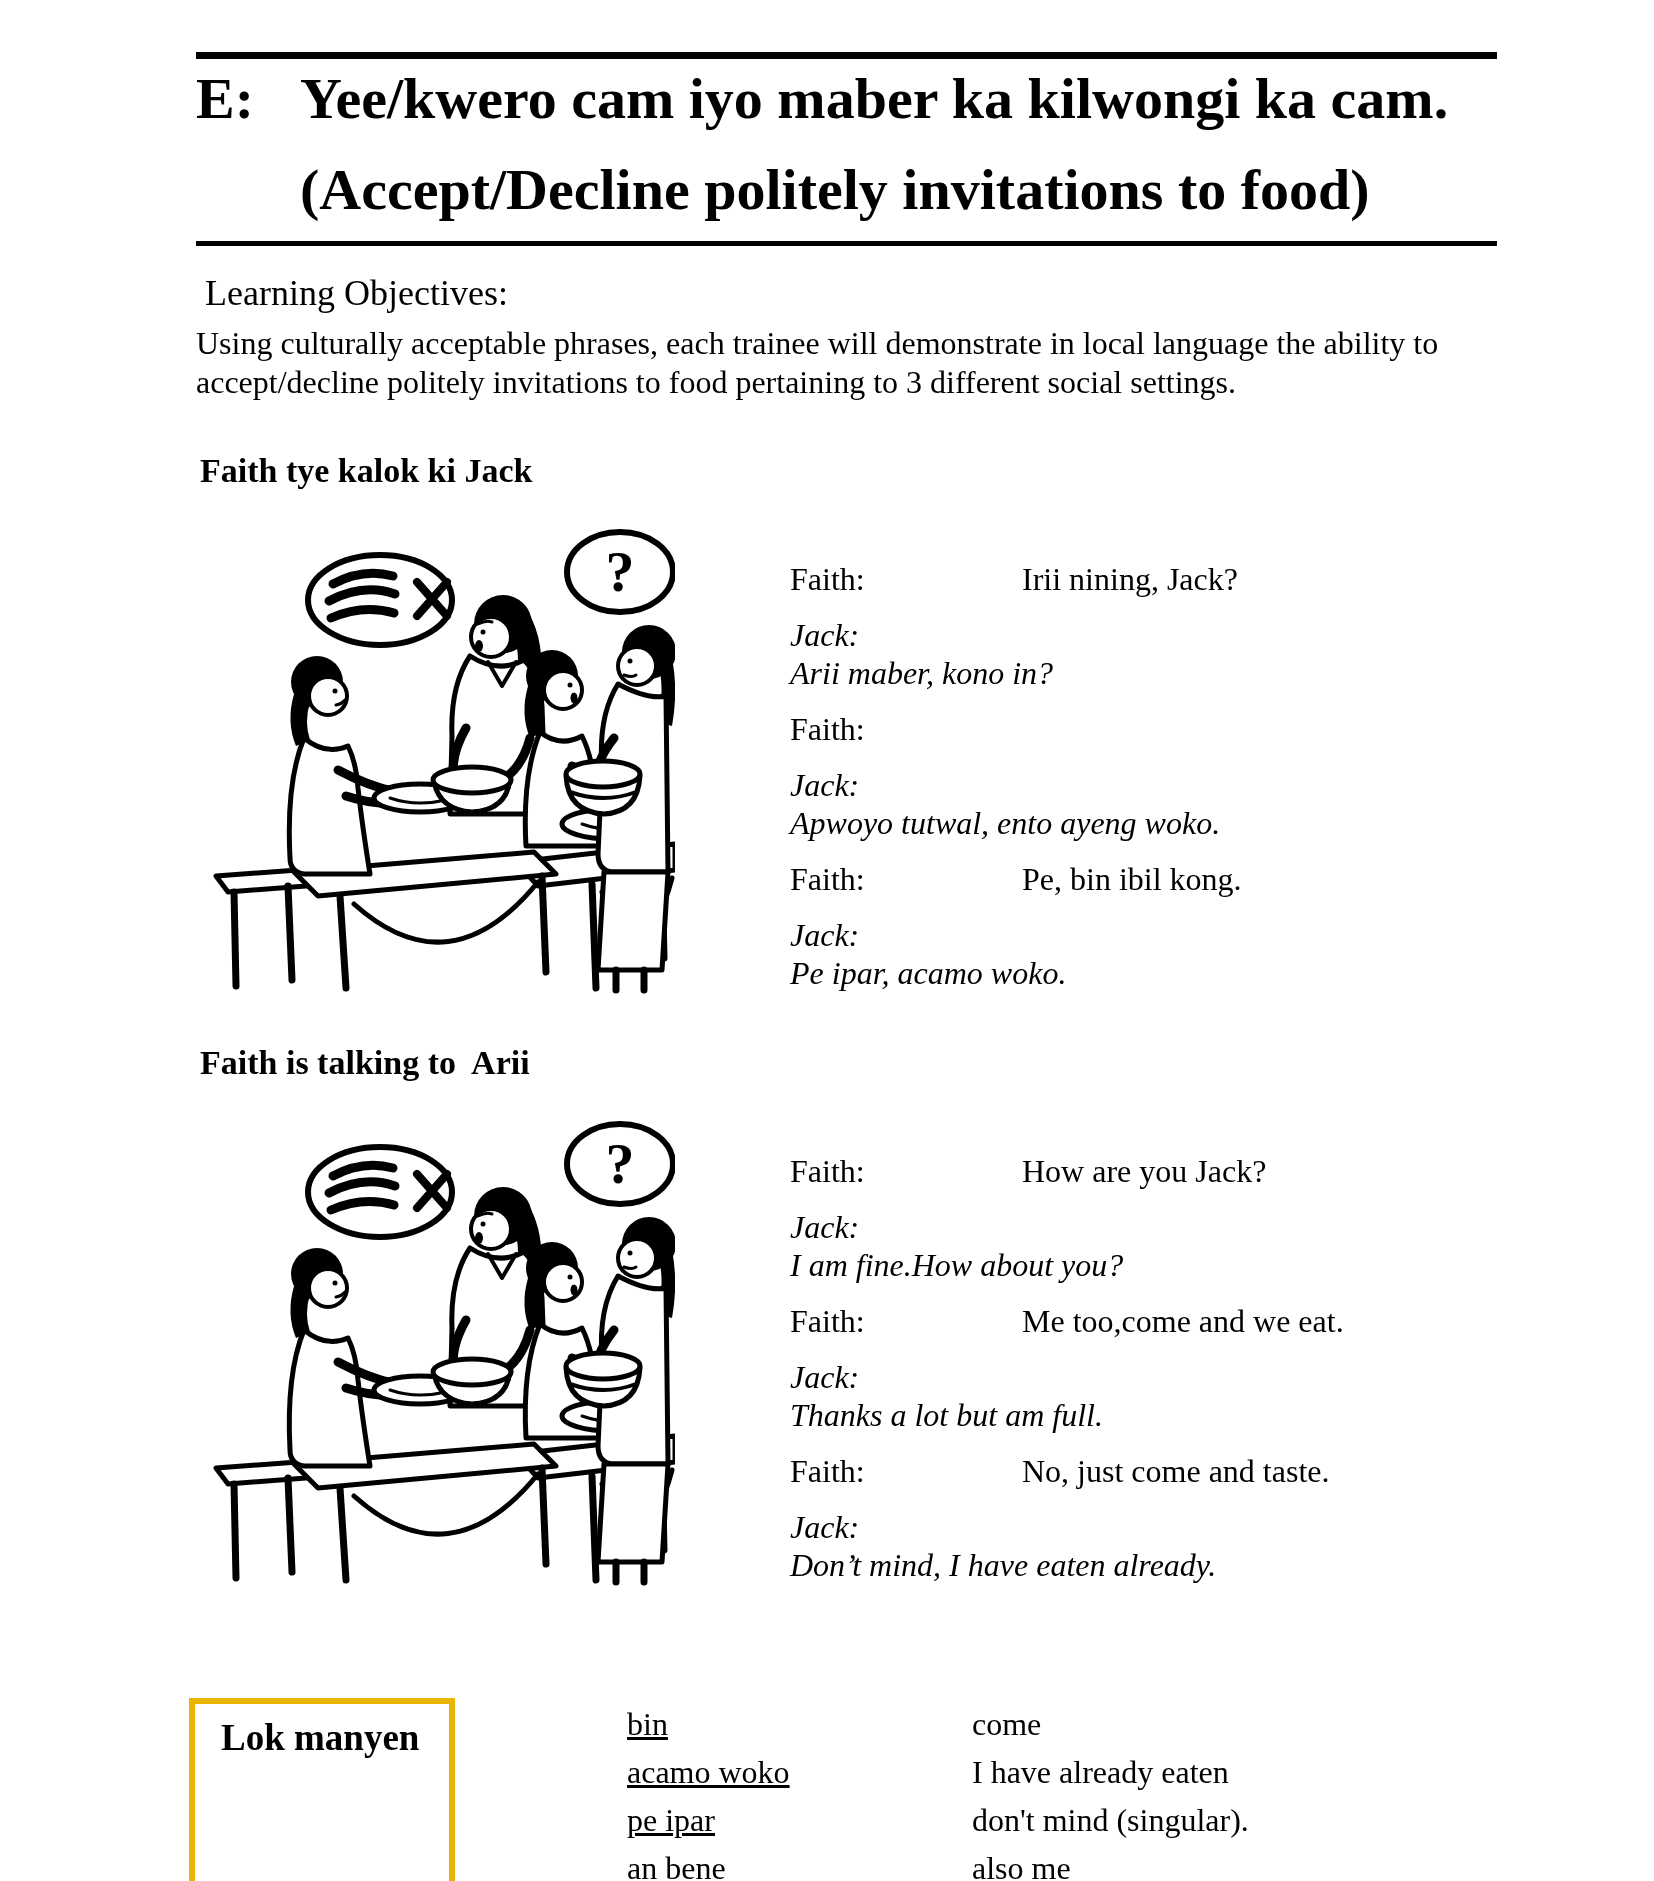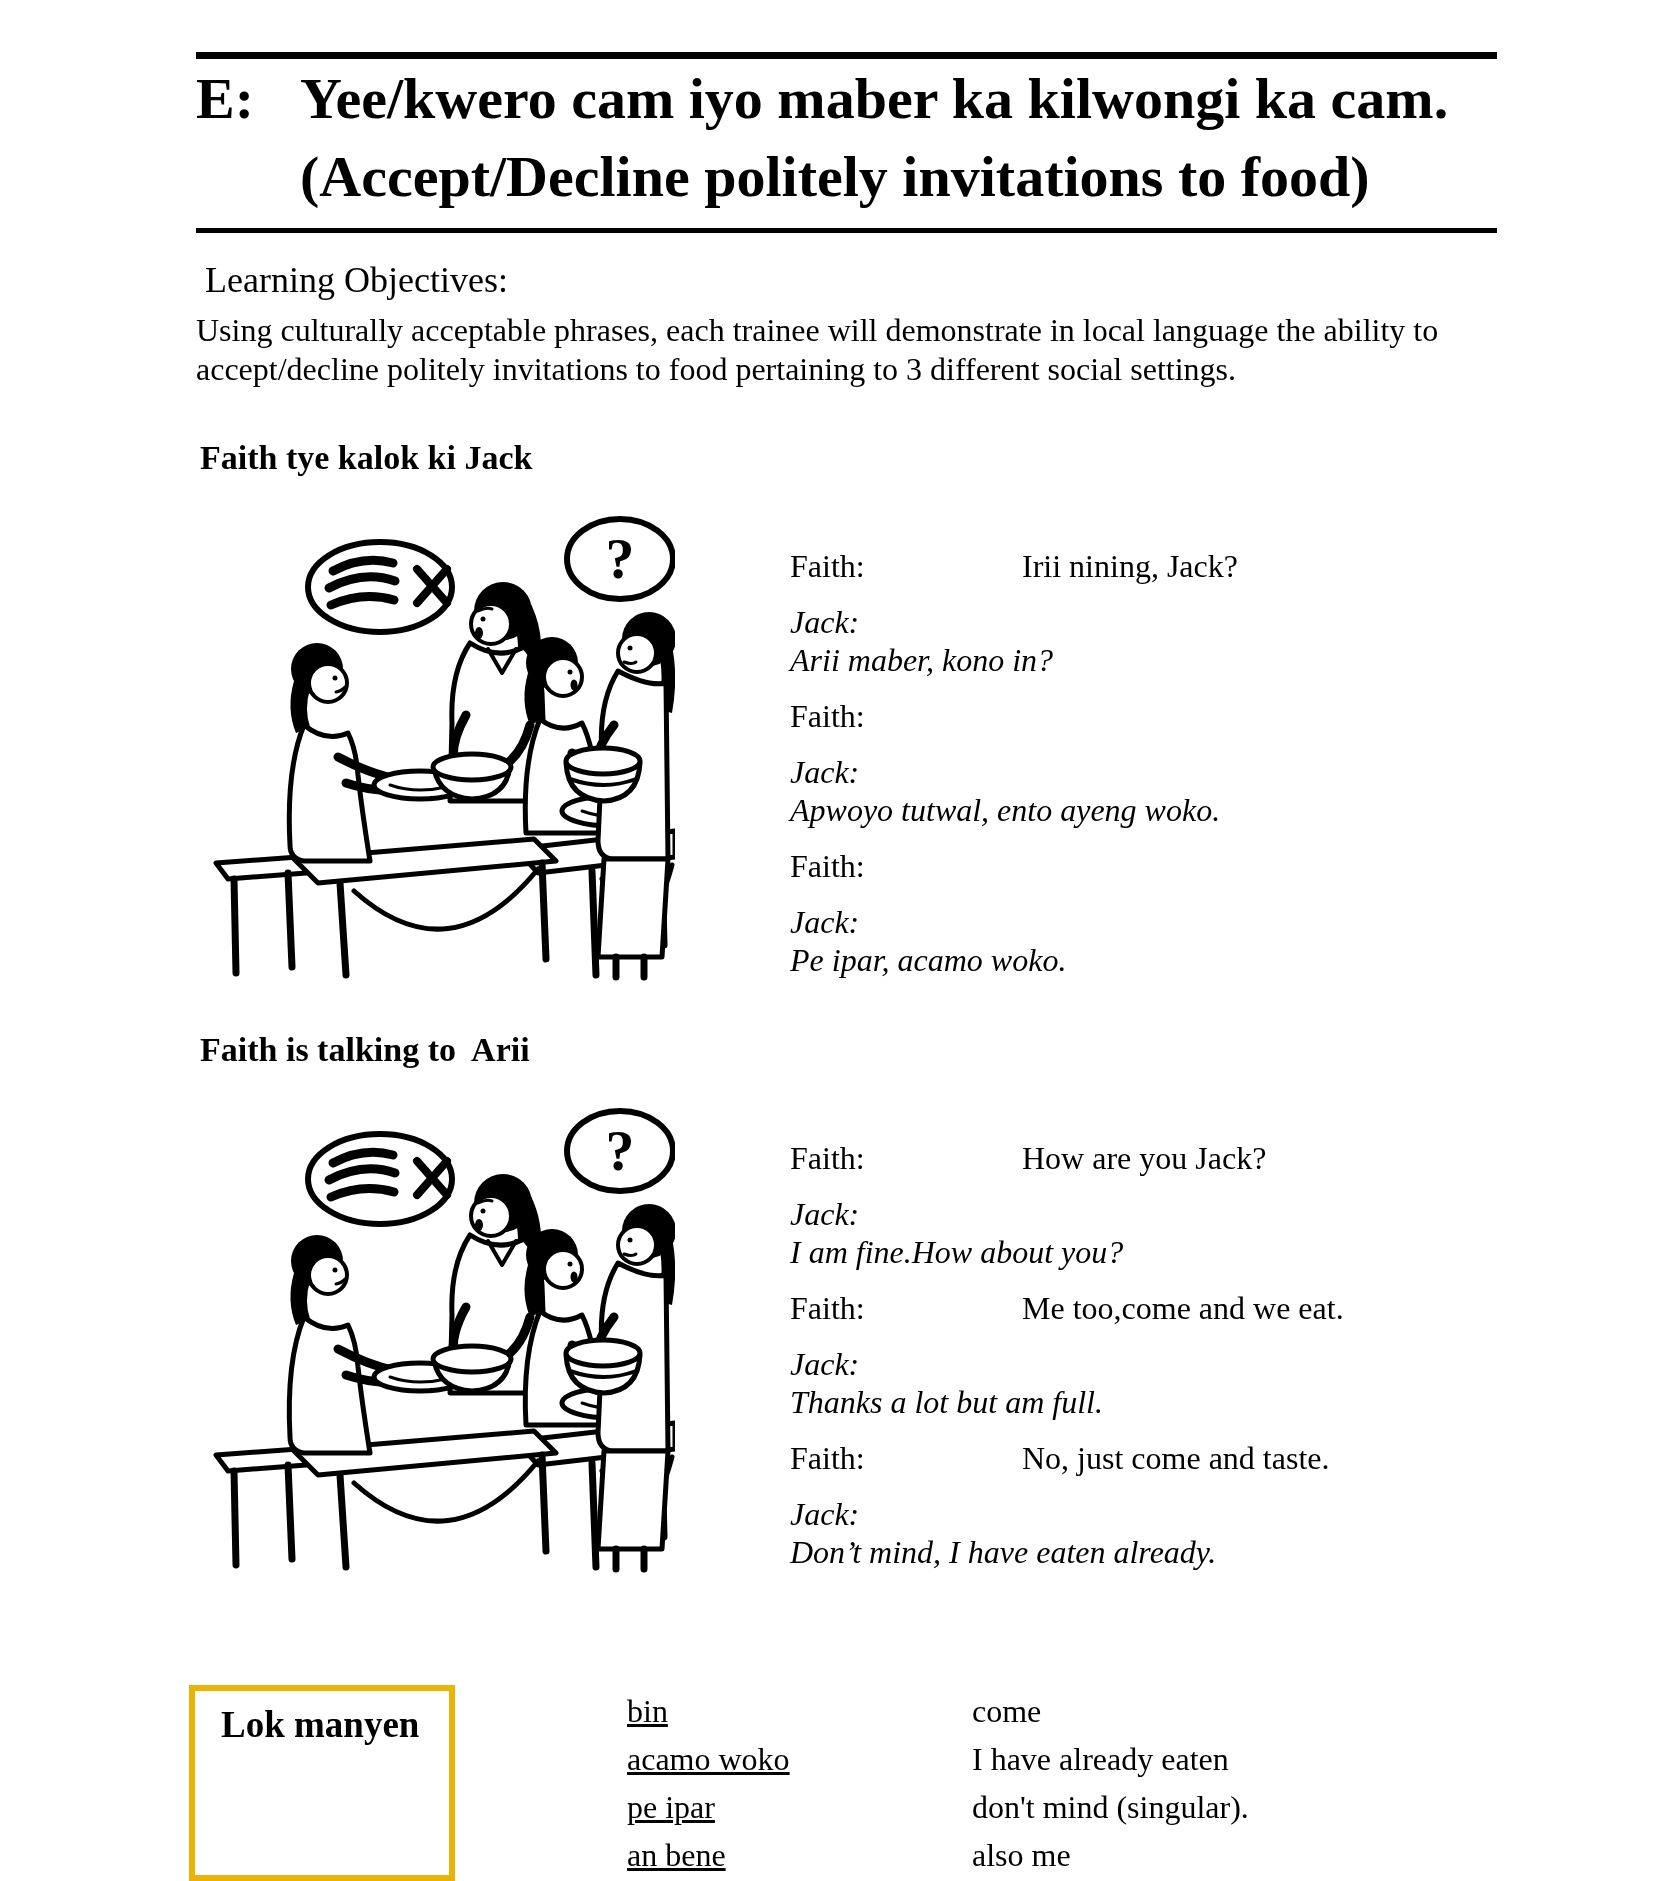--- a/index.html
+++ b/index.html
@@ -10,21 +10,21 @@
   }
   
   .title-block{
     margin:52px 157px 0 196px;
     border-top:7px solid #000;
     border-bottom:5px solid #000;
     padding:10px 0 20px 0;
   }
   .title-line1{display:flex; font-size:58px; font-weight:bold; line-height:1.05; white-space:pre-wrap;}
   .title-e{width:104px; flex-shrink:0;}
-  .title-line2{margin-left:104px; margin-top:17px; font-size:58px; font-weight:bold; line-height:1.05; white-space:pre-wrap;}
+  .title-line2{margin-left:104px; margin-top:30px; font-size:58px; font-weight:bold; line-height:1.05; white-space:pre-wrap;}
   
   .objectives{margin:26px 120px 0 196px;}
   .objectives h3{margin:9px; font-size:36px; font-weight:normal; line-height:1.2;}
   .objectives p{margin:6px 0 0 0; font-size:32px; line-height:1.22; width:1350px;}
   
   .section-heading{margin:50px 0 0 200px; font-size:34px; font-weight:bold; white-space:pre-wrap;}
   .section-heading.second{margin-top:34px;}
   
   .scene-row{display:flex; align-items:flex-start; margin:34px 0 0 200px;}
   .scene{width:475px; height:470px; flex-shrink:0;}
@@ -162,20 +162,21 @@
       </div>
       <div class="d-row rom">
         <div class="d-speaker">Faith:</div>
       </div>
       <div class="d-row it">
         <div class="d-speaker">Jack:</div>
         <div class="d-text">Apwoyo tutwal, ento ayeng woko.</div>
       </div>
       <div class="d-row rom">
         <div class="d-speaker">Faith:</div>
+        <div class="d-text">Pe, bin ibil kong.</div>
       </div>
       <div class="d-row it">
         <div class="d-speaker">Jack:</div>
         <div class="d-text">Pe ipar, acamo woko.</div>
       </div>
     </div>
   </div>
 
   <div class="section-heading second">Faith is talking to  Arii</div>
 

